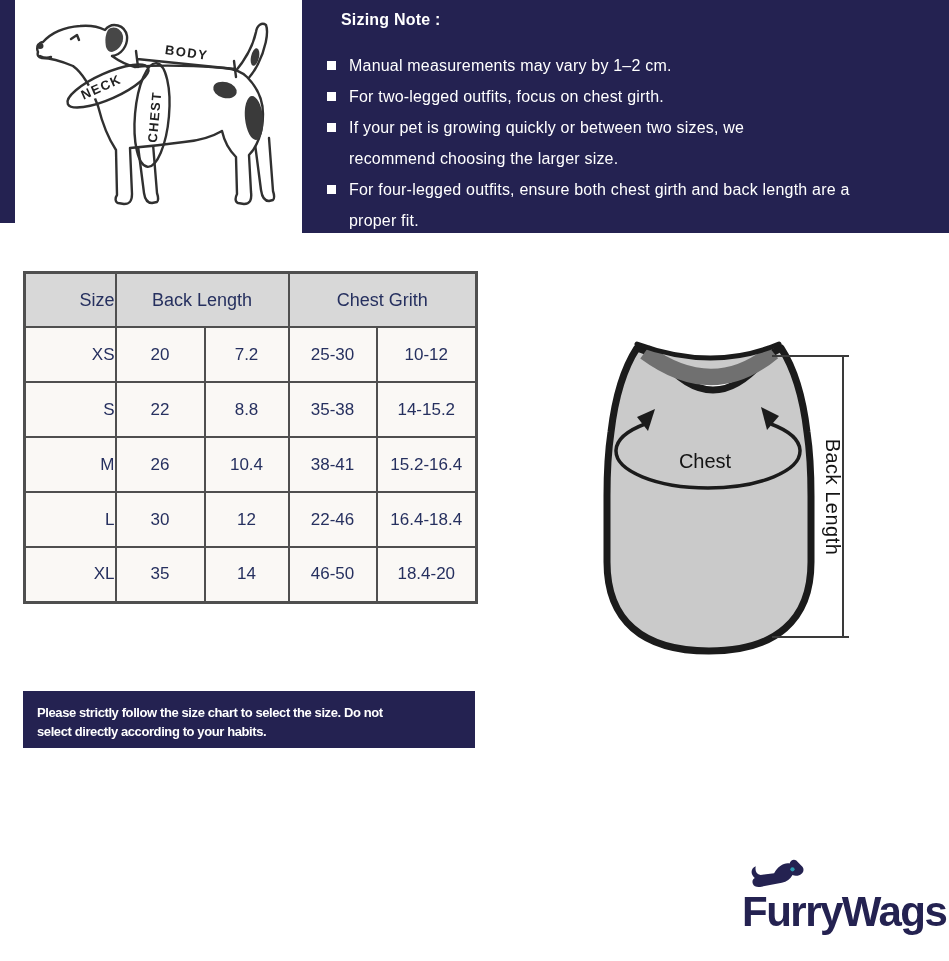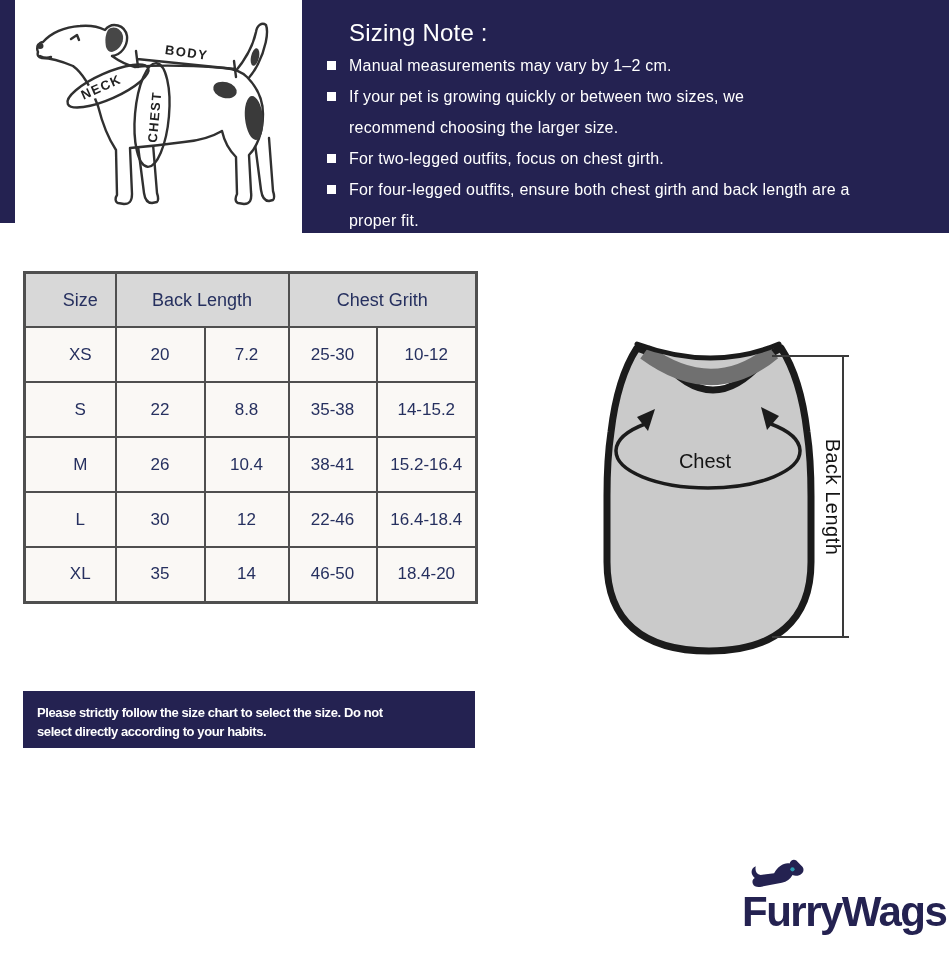--- a/index.html
+++ b/index.html
@@ -5,41 +5,41 @@
   html,body { margin:0; padding:0; background:#fff; }
   .page {
     position:relative; width:949px; height:961px; background:#fff;
     font-family:"Liberation Sans", sans-serif; overflow:hidden;
   }
   
   .left-strip { position:absolute; left:0; top:0; width:15px; height:223px; background:var(--navy,#242251); }
   .dog-panel  { position:absolute; left:15px; top:0; width:287px; height:223px; background:#fff; }
   .dog-panel svg { display:block; width:287px; height:223px; }
   .note-panel { position:absolute; left:302px; top:0; width:647px; height:233px; background:var(--navy,#242251); color:#fff; box-sizing:border-box; }
-  .note-title { position:absolute; left:39px; top:11px; font-size:24px; font-weight:400; letter-spacing:.2px; margin:8px; }
+  .note-title { position:absolute; left:39px; top:11px; font-size:16px; font-weight:700; letter-spacing:.2px; margin:0; }
   .bullets    { position:absolute; left:17px; top:42px; right:12px; margin:8px; padding:0; list-style:none; }
   .bullets li { display:flex; align-items:flex-start; }
   .sq   { flex:0 0 9px; width:9px; height:9px; background:#fff; margin:11px 13px 0 0; }
   .btext{ font-size:16px; line-height:31px; letter-spacing:.2px; white-space:pre-line; }
 
   
   table.size-chart {
     position:absolute; left:23px; top:271px; width:452px;
     border-collapse:collapse; table-layout:fixed;
     background:var(--row-bg,#FAF8F5); border:3px solid var(--border-gray,#4F4F4F);
   }
   .size-chart th, .size-chart td {
     border:2px solid var(--border-gray,#4F4F4F);
     color:var(--text-navy,#26305F);
     font-size:17px; font-weight:500; text-align:center; padding:0;
   }
   .size-chart tr.h1 th { background:var(--header-gray,#D8D8D8); height:52px; font-size:18px; }
   .size-chart tr.h2 th { background:var(--subheader-gray,#B5B5B5); height:39px; font-size:18px; }
   .size-chart tbody tr { height:55px; }
-  .size-chart .c-size  { text-align:center; padding-left:20px; }
+  .size-chart .c-size  { text-align:right; padding-left:20px; }
 
   .footnote {
     position:absolute; left:23px; top:691px; width:452px; height:57px;
     background:var(--navy,#242251); color:#fff; box-sizing:border-box;
     font-size:13px; font-weight:700; letter-spacing:-.4px; line-height:19px;
     padding:12px 6px 0 14px; white-space:pre-line; overflow:hidden;
   }
 
   
   .garment { position:absolute; left:575px; top:340px; width:310px; height:330px; }
@@ -116,26 +116,26 @@
 
   <section class="note-panel">
     <h2 class="note-title">Sizing Note :</h2>
     <ul class="bullets">
       <li>
         <span class="sq"></span>
         <span class="btext">Manual measurements may vary by 1–2 cm.</span>
       </li>
       <li>
         <span class="sq"></span>
+        <span class="btext">For two-legged outfits, focus on chest girth.</span>
+      </li>
+      <li>
+        <span class="sq"></span>
         <span class="btext">If your pet is growing quickly or between two sizes, we
 recommend choosing the larger size.</span>
-      </li>
-      <li>
-        <span class="sq"></span>
-        <span class="btext">For two-legged outfits, focus on chest girth.</span>
       </li>
       <li>
         <span class="sq"></span>
         <span class="btext">For four-legged outfits, ensure both chest girth and back length are a
 proper fit.</span>
       </li>
     </ul>
   </section>
 
   <table class="size-chart">

